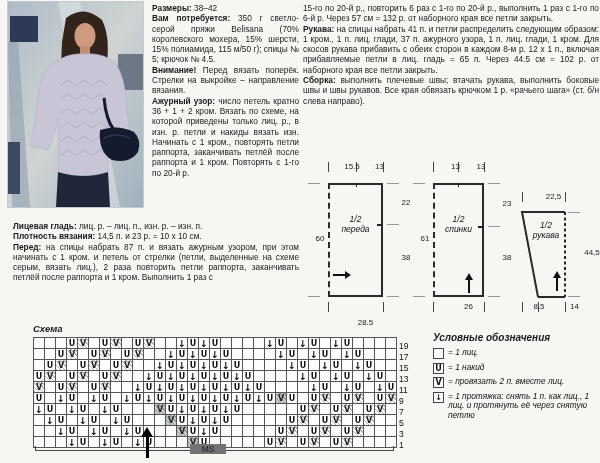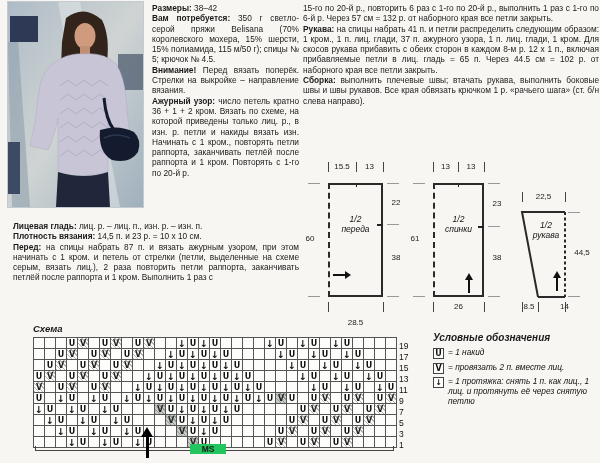--- a/index.html
+++ b/index.html
@@ -10,21 +10,21 @@
   .col p{margin:0;font-size:8.3px;line-height:10.3px;text-align:justify;}
   .col p b{font-weight:700;}
   .materials{left:152px;top:3px;width:147px;}
   .rightcol{left:303px;top:3px;width:296px;}
   .bottomblock{left:13px;top:221px;width:286px;}
   
   .photo{left:8px;top:2px;width:135px;height:205px;outline:1px solid #c4cad1;}
   
   .diagrams{left:300px;top:158px;width:300px;height:176px;}
   .piece-rect{position:absolute;box-sizing:border-box;border:2px solid #2a2a2a;border-left:2px dashed #2a2a2a;background:transparent;}
-  .m-label{position:absolute;font-size:8px;color:#222;text-align:center;}
+  .m-label{position:absolute;font-size:8px;color:#222;text-align:center;margin-left:10px;}
   .vtick{position:absolute;width:1px;height:10px;background:#444;}
   .htick{position:absolute;width:12px;height:1px;background:#999;}
   .notch{position:absolute;height:2px;background:#222;}
   .topdiv{position:absolute;width:1px;height:4px;background:#222;}
   .piece-title{position:absolute;font-size:8.5px;font-style:italic;text-align:center;line-height:10px;color:#111;}
   .arrow-up{position:absolute;width:2px;background:#111;}
   .arrow-up::before{content:"";position:absolute;top:-7px;left:-3px;border-left:4px solid transparent;border-right:4px solid transparent;border-bottom:7px solid #111;}
   .arrow-right{position:absolute;height:2px;background:#111;}
   .arrow-right::after{content:"";position:absolute;right:-6px;top:-3px;border-top:4px solid transparent;border-bottom:4px solid transparent;border-left:6px solid #111;}
   
@@ -34,21 +34,21 @@
   .cell{width:11px;height:11px;box-sizing:border-box;border-left:1px solid #555;border-top:1px solid #555;
         display:flex;align-items:center;justify-content:center;
         font-family:"DejaVu Sans",sans-serif;font-size:8px;font-weight:700;color:#111;}
   .sA{font-size:9.5px;}
   .sV{background-image:repeating-linear-gradient(45deg,rgba(110,110,110,.5) 0,rgba(110,110,110,.5) 1px,transparent 1px,transparent 3px);color:#222;}
   .sW{background-color:#c6cdc6;background-image:repeating-linear-gradient(45deg,rgba(100,100,100,.5) 0,rgba(100,100,100,.5) 1px,transparent 1px,transparent 3px);color:#222;}
   .rownums{left:399px;top:341px;}
   .rownum{height:11px;line-height:11px;font-size:8.5px;color:#111;}
   .bracket-line{left:35px;top:450px;width:359px;height:0;border-top:1px solid #444;}
   .bracket-tick{position:absolute;width:1px;height:5px;background:#444;top:446px;}
-  .ms-label{left:190px;top:444px;width:36px;text-align:center;font-size:8.5px;background:#22c55e;z-index:3;font-weight:bold;}
+  .ms-label{left:190px;top:444px;width:36px;text-align:center;font-size:8.5px;background:#737373;z-index:3;}
   .big-arrow-stem{left:146px;top:437px;width:3px;height:21px;background:#000;z-index:4;}
   .big-arrow-head{left:141px;top:427px;width:0;height:0;border-left:6px solid transparent;border-right:6px solid transparent;border-bottom:10px solid #000;z-index:4;}
   
   .legend{left:433px;top:332px;width:164px;}
   .legend-title{font-size:10px;font-weight:700;font-style:italic;margin-bottom:5px;}
   .legend-item{display:flex;align-items:flex-start;margin-bottom:3.5px;}
   .legend-icon{flex:0 0 auto;width:11px;height:11px;box-sizing:border-box;border:1px solid #444;margin-right:4px;margin-top:0px;
         display:flex;align-items:center;justify-content:center;background:#fdfdfb;
         font-family:"DejaVu Sans",sans-serif;font-size:8px;font-weight:700;color:#111;}
   .legend-text{font-size:8.3px;line-height:9.8px;font-style:italic;color:#111;}
@@ -545,20 +545,24 @@
 <div class="abs bracket-line"></div>
 <div class="bracket-tick" style="left:35px;"></div>
 <div class="bracket-tick" style="left:393px;"></div>
 <div class="abs ms-label">MS</div>
 <div class="abs big-arrow-head"></div>
 <div class="abs big-arrow-stem"></div>
 
 <div class="abs legend">
   <div class="legend-title">Условные обозначения</div>
   <div class="legend-item">
+    <span class="legend-icon"></span>
+    <span class="legend-text">= 1 лиц.</span>
+  </div>
+  <div class="legend-item">
     <span class="legend-icon sU">U</span>
     <span class="legend-text">= 1 накид</span>
   </div>
   <div class="legend-item">
     <span class="legend-icon sV">V</span>
     <span class="legend-text">= провязать 2 п. вместе лиц.</span>
   </div>
   <div class="legend-item">
     <span class="legend-icon sA">↓</span>
     <span class="legend-text">= 1 протяжка: снять 1 п. как лиц., 1 лиц. и протянуть её через снятую петлю</span>

